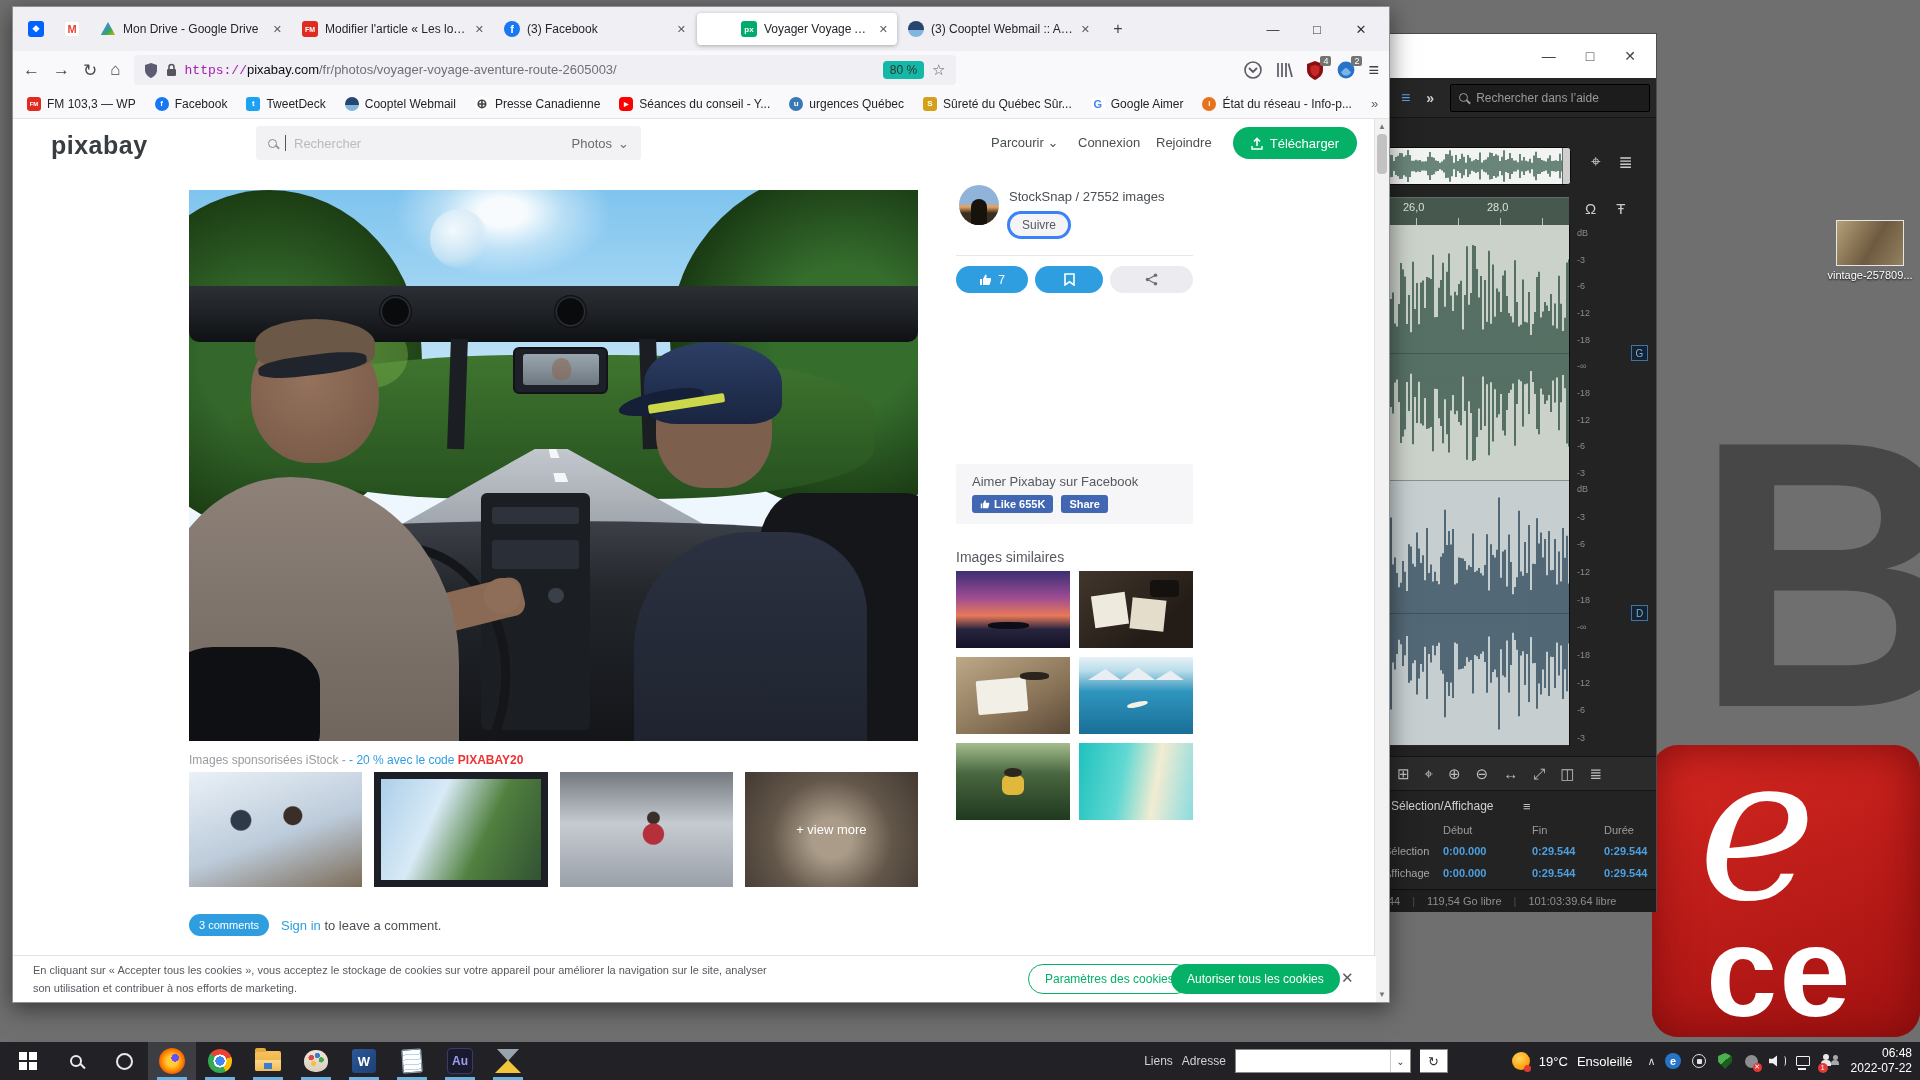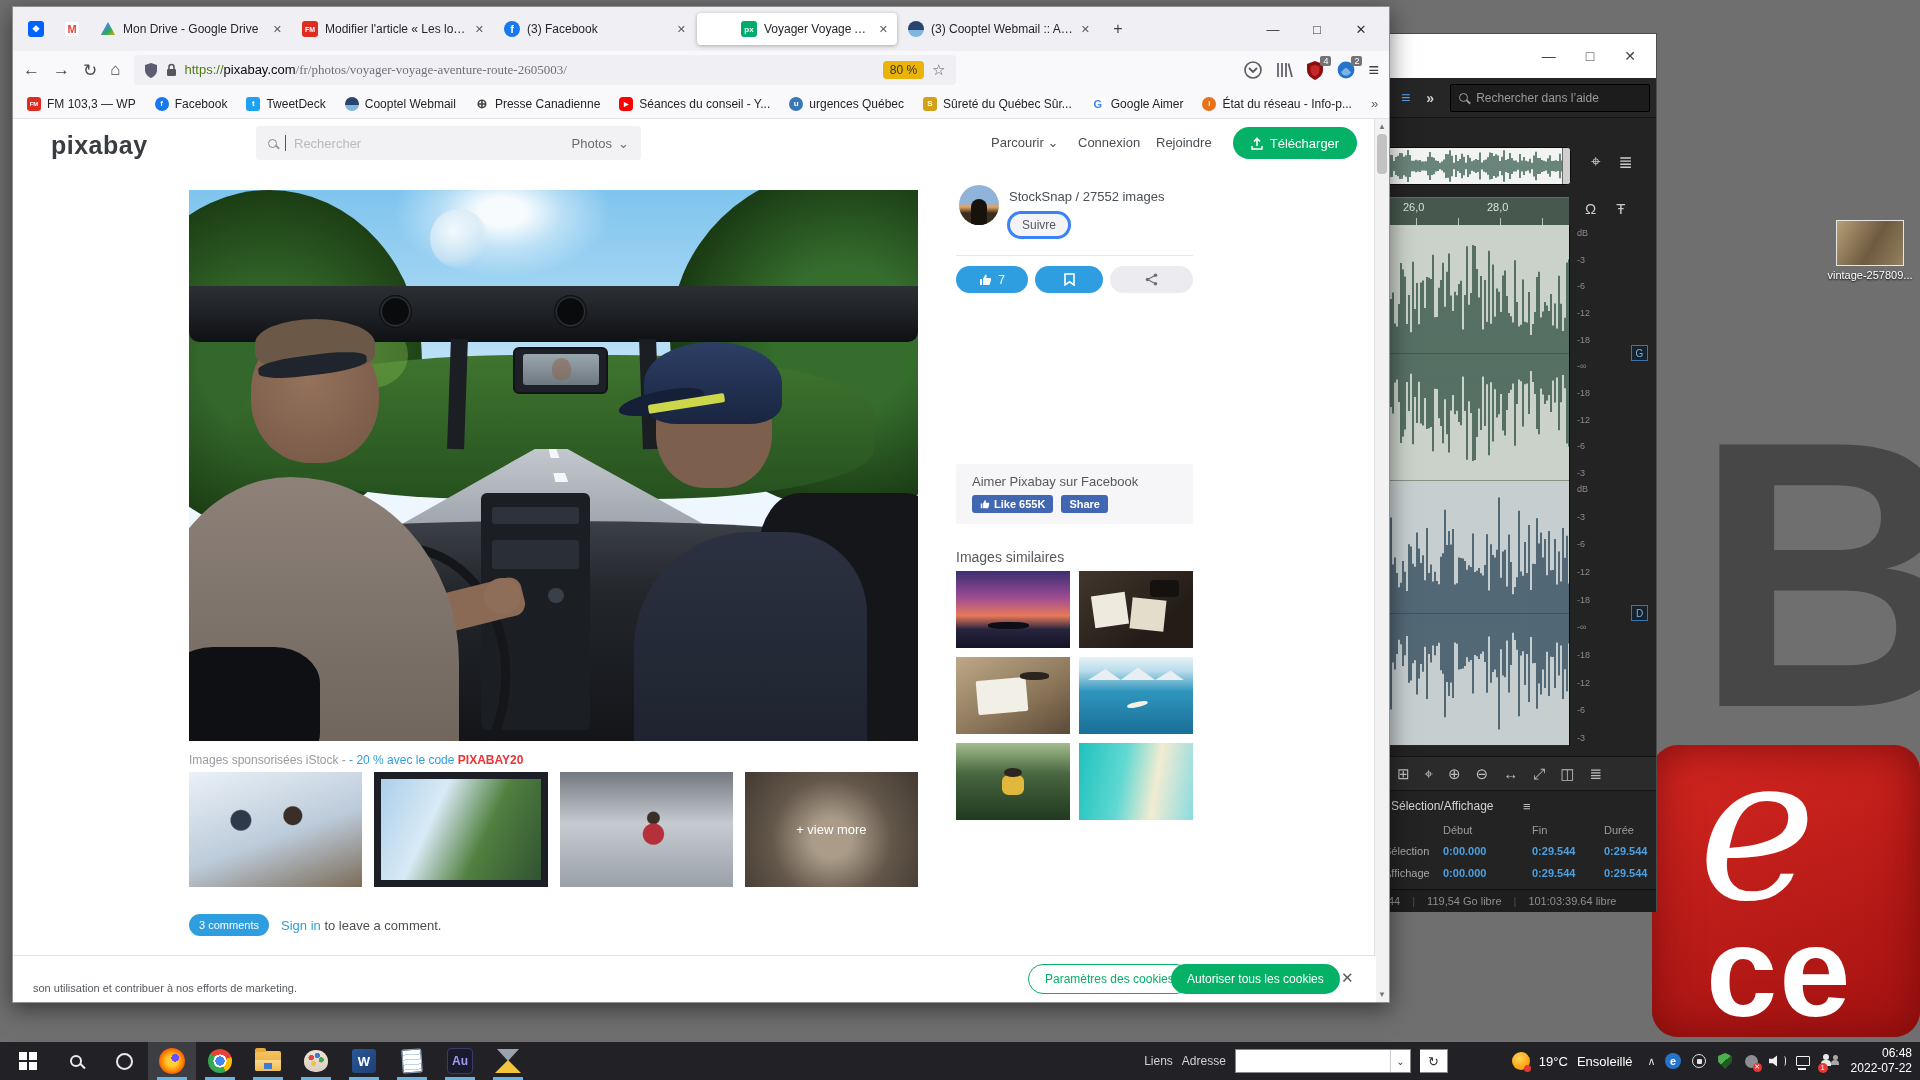--- a/index.html
+++ b/index.html
@@ -55,21 +55,21 @@
   .ptab{width:34px;height:32px;display:flex;align-items:center;justify-content:center;border-radius:4px;flex:none;}
   .tab{height:32px;border-radius:4px;display:flex;align-items:center;gap:7px;padding:0 9px;font-size:12px;color:#25242b;flex:none;width:200px;}
   .tab .tlabel{flex:1;white-space:nowrap;overflow:hidden;text-overflow:ellipsis;}
   .tab .tclose{color:#5b5b66;font-size:11px;flex:none;}
   .tab.active{background:#fff;box-shadow:0 1px 4px rgba(0,0,0,.3);}
   .fav{width:16px;height:16px;border-radius:3px;color:#fff;font-size:9px;font-weight:bold;display:flex;align-items:center;justify-content:center;flex:none;}
   .winbtn{width:44px;height:40px;display:flex;align-items:center;justify-content:center;color:#333;font-size:13px;}
   .navbar{height:38px;background:#f9f9fb;display:flex;align-items:center;padding:0 10px;gap:13px;flex:none;}
   .navico{color:#47474f;font-size:17px;}
   .urlbar{width:822px;height:30px;background:#f0f0f4;border-radius:4px;display:flex;align-items:center;gap:8px;padding:0 10px;font-size:13px;flex:none;}
-  .chip{background:#eab308;border-radius:4px;padding:2px 7px;font-size:12px;color:#333;margin-left:auto;}
+  .chip{background:#14b8a6;border-radius:4px;padding:2px 7px;font-size:12px;color:#333;margin-left:auto;}
   .badge{position:absolute;top:-5px;right:-7px;background:#737373;color:#fff;font-size:9px;padding:0 3px;border-radius:2px;}
   .bookbar{height:30px;background:#f9f9fb;border-bottom:1px solid #e2e2e8;display:flex;align-items:center;gap:19px;padding:0 14px;font-size:12px;color:#24232a;flex:none;}
   .bm{display:flex;align-items:center;gap:6px;white-space:nowrap;}
   .bfav{width:14px;height:14px;border-radius:3px;color:#fff;font-size:8px;font-weight:bold;display:flex;align-items:center;justify-content:center;flex:none;}
   .content{flex:1;position:relative;background:#fff;overflow:hidden;}
 
   
   .px-logo{left:38px;top:12px;font-size:25px;font-weight:bold;color:#383d42;letter-spacing:.5px;}
   .px-search{left:243px;top:7px;width:385px;height:34px;background:#f2f2f4;border-radius:3px;display:flex;align-items:center;gap:8px;padding:0 12px;font-size:13px;}
   .px-caret{width:1px;height:16px;background:#555;}
@@ -322,21 +322,21 @@
     <span class="navico">⌂</span>
     <div class="urlbar">
       <svg class="ic" width="14" height="15" viewBox="0 0 14 15">
           <path d="M7 0 13 2 V7 C13 11 10 13.6 7 15 C4 13.6 1 11 1 7 V2 Z" fill="#5b5b73"></path>
         </svg>
       <svg class="ic" width="11" height="14" viewBox="0 0 11 14">
           <rect x="1" y="6" width="9" height="7" rx="1.2" fill="#55555f"></rect>
           <path d="M3 6 V4 a2.5 2.5 0 0 1 5 0 V6" stroke="#55555f" stroke-width="1.6" fill="none"></path>
         </svg>
       <span style="white-space:nowrap;overflow:hidden;">
-        <span style="color:#4d7c0f;">https://</span><span style="color:#0c0c0d;">pixabay.com</span><span style="color:#6f6f7a;font-family:Liberation Serif, serif;">/fr/photos/voyager-voyage-aventure-route-2605003/</span>
+        <span style="color:#a21caf;font-family:Liberation Mono, monospace;">https://</span><span style="color:#0c0c0d;">pixabay.com</span><span style="color:#6f6f7a;">/fr/photos/voyager-voyage-aventure-route-2605003/</span>
       </span>
       <span class="chip">80 %</span>
       <span style="color:#5b5b66;font-size:15px;">☆</span>
     </div>
     <div style="flex:1;"></div>
     <svg class="ic" width="18" height="18" viewBox="0 0 18 18">
         <circle cx="9" cy="9" r="8" fill="none" stroke="#5b5b66" stroke-width="1.6"></circle>
         <path d="M5.5 7.5 9 11 12.5 7.5" stroke="#5b5b66" stroke-width="1.8" fill="none" stroke-linecap="round"></path>
       </svg>
     <svg class="ic" width="18" height="18" viewBox="0 0 18 18">
@@ -553,20 +553,21 @@
       </div>
       <div class="sim" style="background:linear-gradient(180deg,#a4bd8e 0%,#48663f 40%,#20391f 100%);" title="forest-hiker">
         <div class="ph" style="left:40%;top:42%;width:20%;height:26%;background:#e0b93c;border-radius:30%;"></div>
         <div class="ph" style="left:42%;top:32%;width:16%;height:12%;background:#2c2620;border-radius:50%;"></div>
       </div>
       <div class="sim" style="background:linear-gradient(100deg,#1fc2be 0%,#5fd8d2 38%,#f2ecd2 66%,#8adbe0 100%);" title="tropical-beach"></div>
     </div>
 
 
     <div class="abs cookie">
+      <div class="ck-line" style="top:8px;">En cliquant sur « Accepter tous les cookies », vous acceptez le stockage de cookies sur votre appareil pour améliorer la navigation sur le site, analyser</div>
       <div class="ck-line" style="top:26px;">son utilisation et contribuer à nos efforts de marketing.</div>
       <div class="ck-btn ck-settings">Paramètres des cookies</div>
       <div class="ck-btn ck-accept">Autoriser tous les cookies</div>
       <span class="ck-close">✕</span>
     </div>
 
     <div class="abs scrollbar">
       <div style="padding-top:3px;">▲</div>
       <div class="sb-thumb"></div>
       <div class="abs" style="bottom:3px;left:0;right:0;">▼</div>

